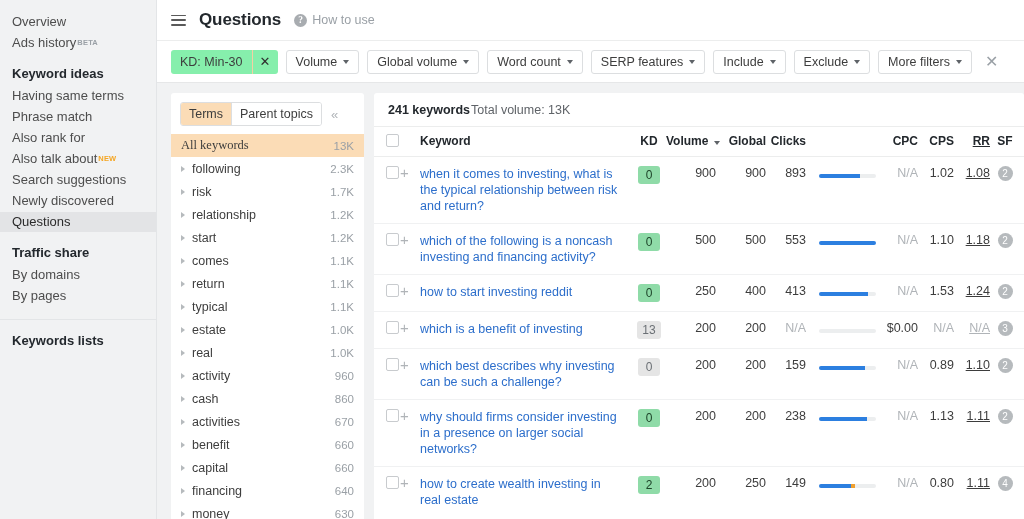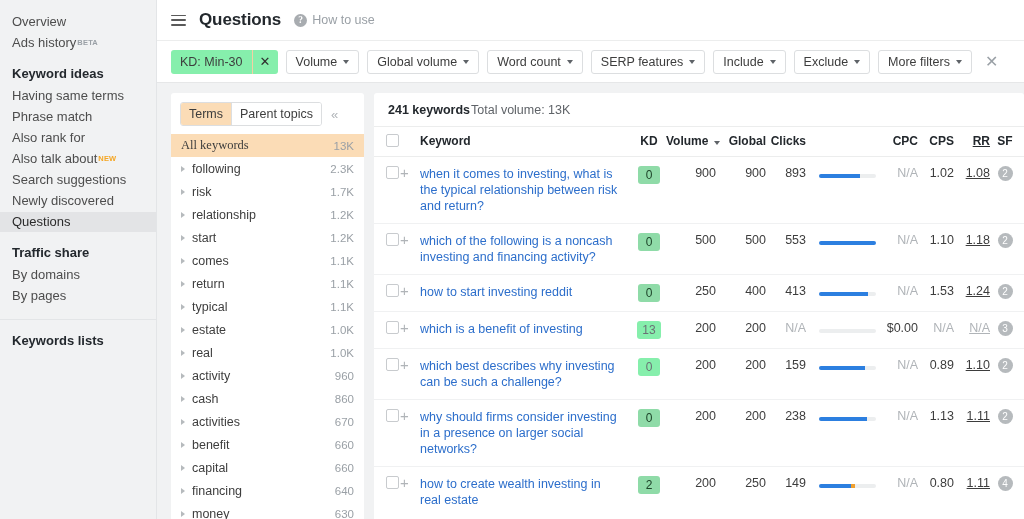--- a/index.html
+++ b/index.html
@@ -169,21 +169,21 @@
     width: 13px; height: 13px; border: 1px solid #c8cbce; border-radius: 2px;
     background: #fff; display: inline-block; cursor: pointer; vertical-align: top;
   }
   .plus { color: #b0b4b8; font-size: 15px; line-height: 13px; cursor: pointer; display:inline-block; }
   .kwlink { color: #2c6ecb; line-height: 16px; cursor: pointer; display: block; }
   .kd-badge {
     display: inline-block; min-width: 22px; padding: 1px 5px; border-radius: 3px;
     font-size: 12px; text-align: center; line-height: 16px;
   }
   .kd-green { background: #8fdba8; color: #1d4429; }
-  .kd-gray  { background: #86efac; color: #6b7075; }
+  .kd-gray  { background: #e5e5e5; color: #6b7075; }
   .na { color: #b0b4b8; }
   .bar-track {
     display: inline-block; width: 57px; height: 4px; border-radius: 2px;
     background: #eceeef; overflow: hidden; vertical-align: middle; margin-top: 5px;
   }
   .bar-fill { height: 4px; background: #2c7fe0; float: left; }
   .bar-fill2 { height: 4px; background: #f0a030; float: left; }
   .sf-badge {
     display: inline-block; width: 15px; height: 15px; border-radius: 50%;
     background: #b6babd; color: #fff; font-size: 10px; line-height: 15px; text-align: center;

